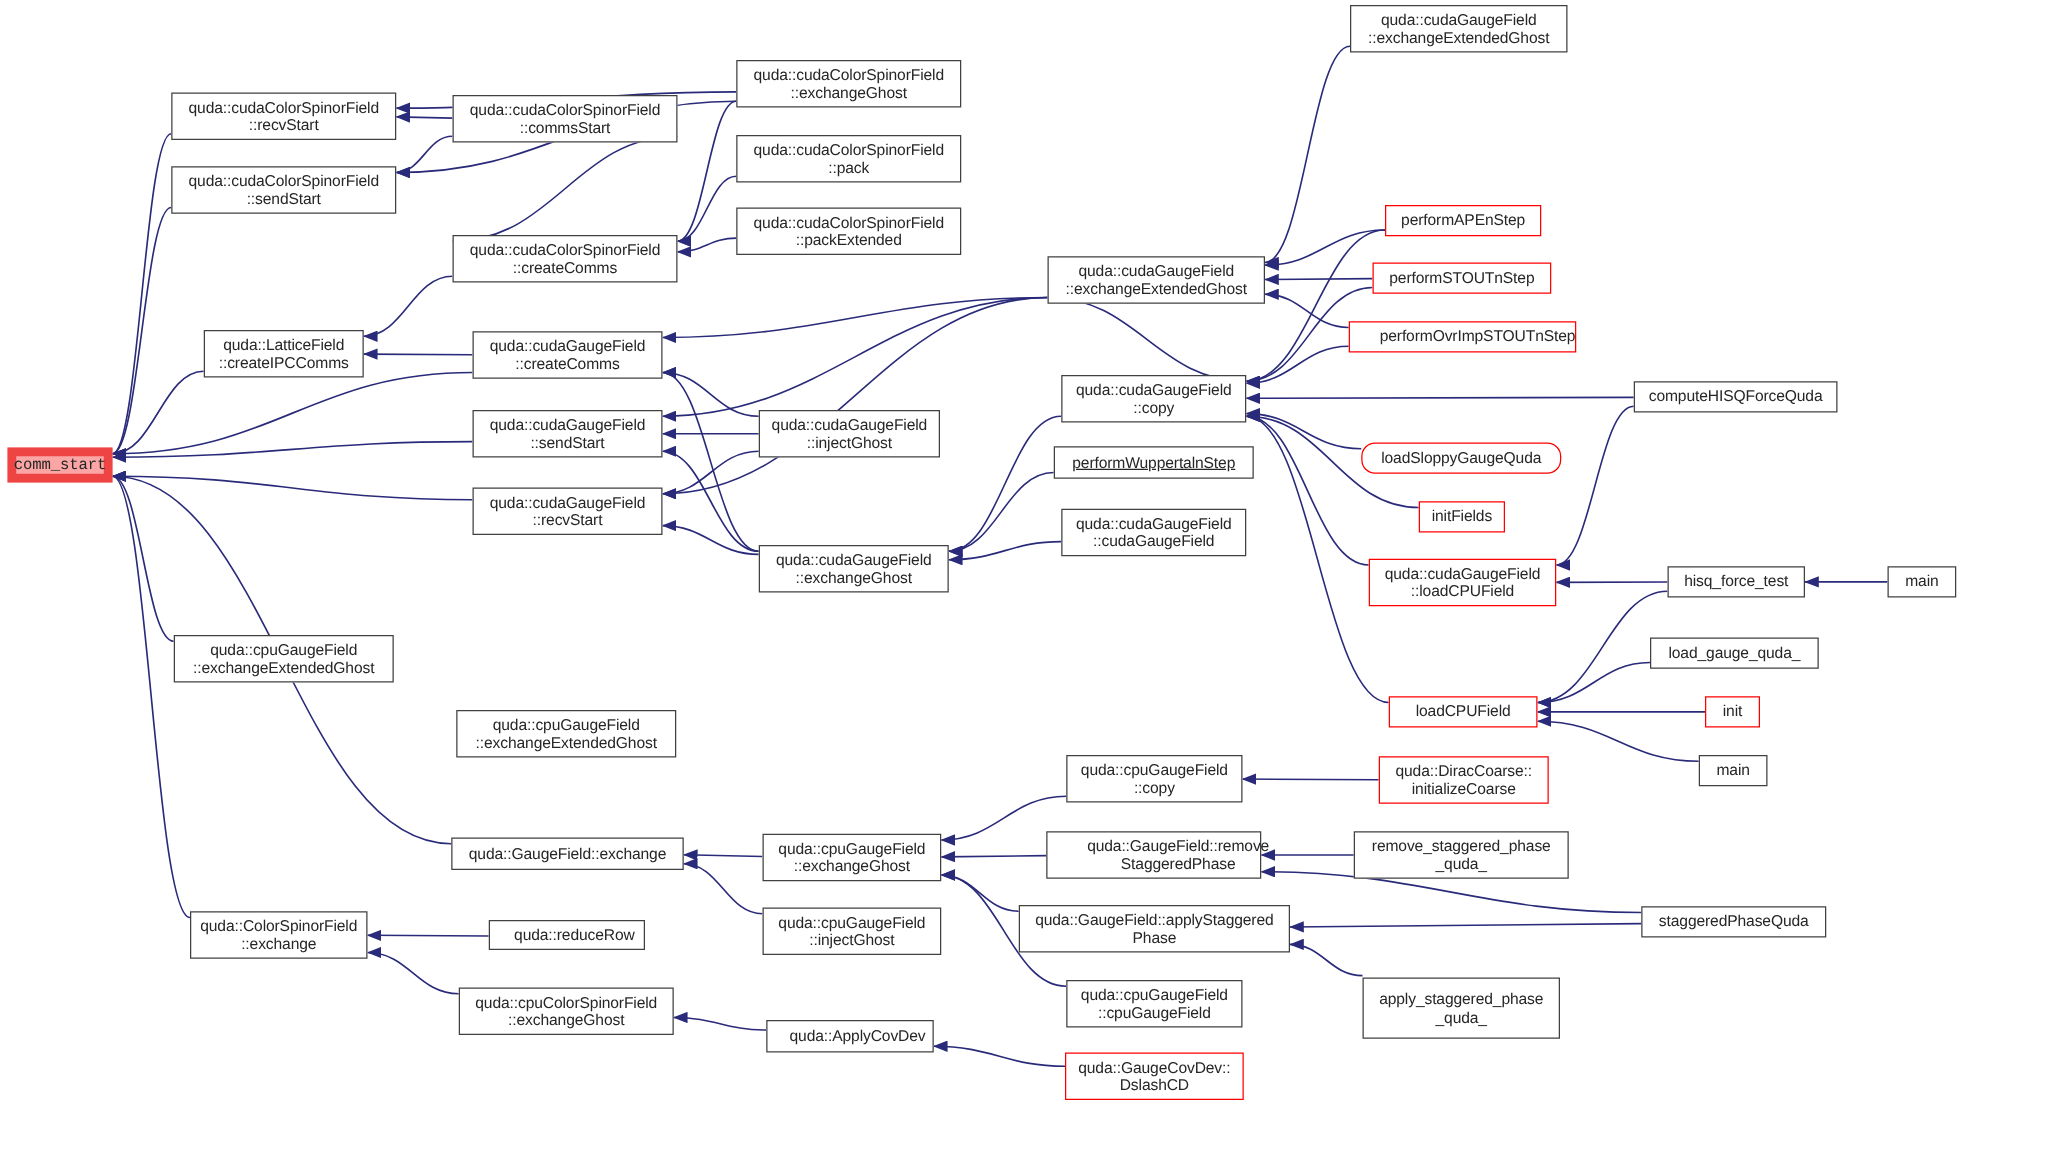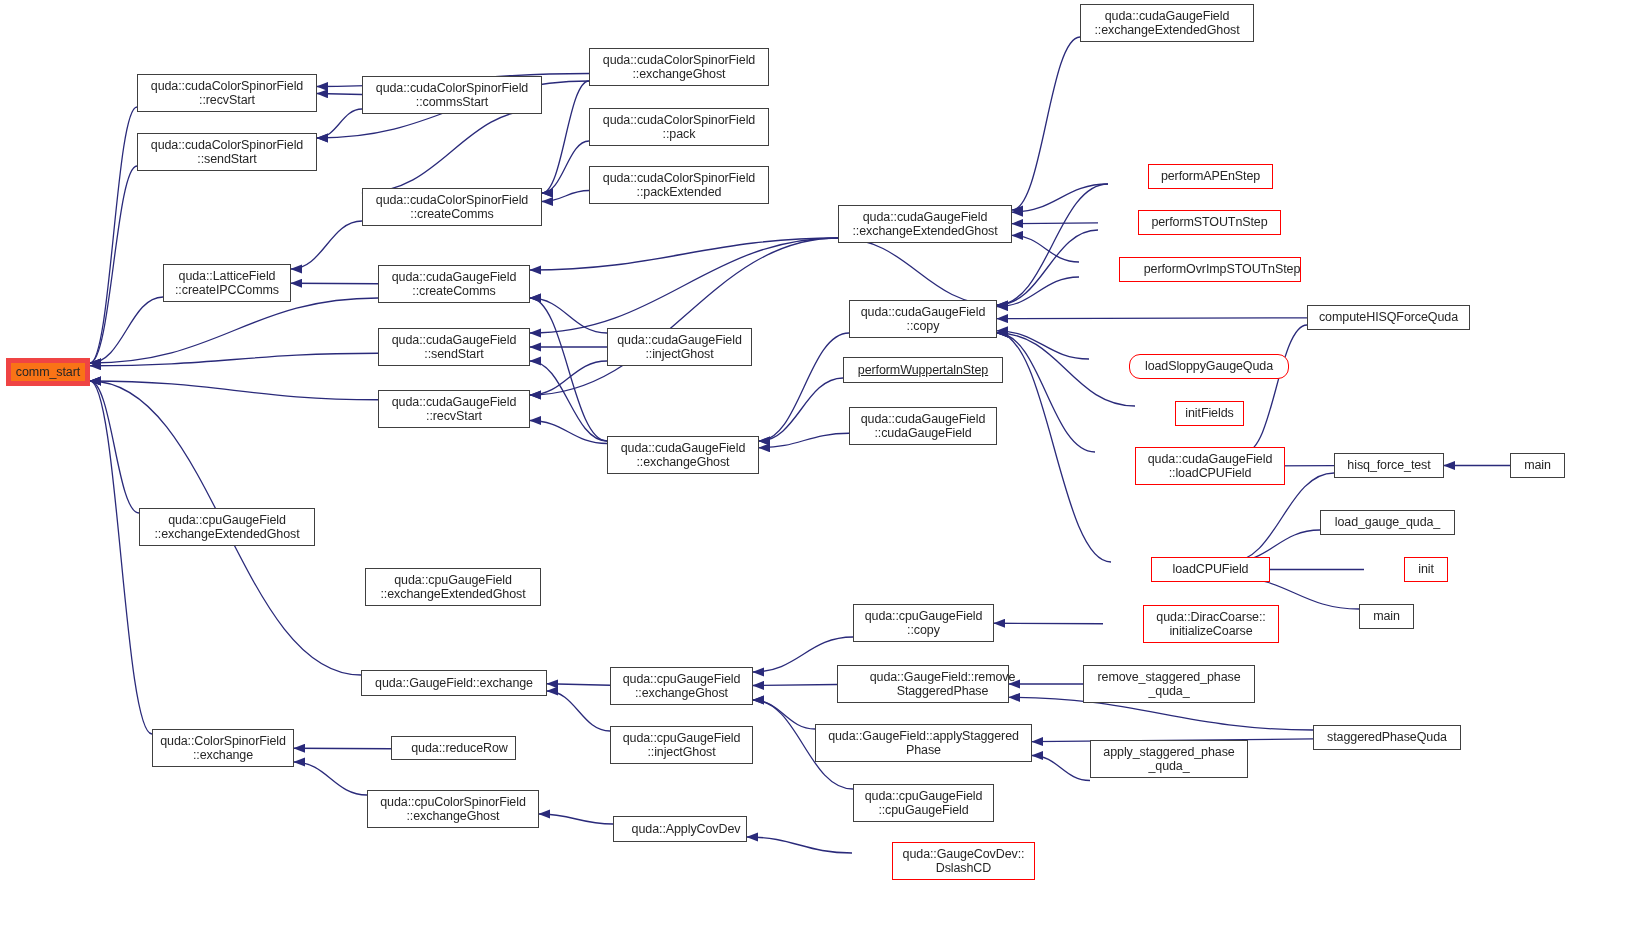--- a/index.html
+++ b/index.html
@@ -34,25 +34,25 @@
     border: 1px solid #404040;
     color: #262626;
     font-size: 12.5px;
     line-height: 14.5px;
     letter-spacing: -0.1px;
     white-space: pre-line;
     z-index: 5;
   }
   .node.red {
     border: 1px solid #ff0000;
-    margin-left: 40px;
   }
   .node.root {
-    background: #f97316;
-    border: 5px solid #ef4444;
+    background: #fca5a5;
+    border: 7px solid #ef4444;
+    font-family: Liberation Mono, monospace;
   }
 </style>
 </head>
 <body>
 
 <div id="canvas">
   <svg id="edge-layer" viewBox="0 0 1644 928" xmlns="http://www.w3.org/2000/svg">
       <defs>
         <marker id="ah" markerWidth="9" markerHeight="7" refX="8.5" refY="3.5" orient="auto" markerUnits="strokeWidth">
           <path d="M0,0 L9,3.5 L0,7 z" fill="#2a2a7a"></path>
@@ -189,21 +189,21 @@
     <div class="node red" style="left: 1079px; top: 257px; width: 182px; height: 25px; padding-left: 24px;">performOvrImpSTOUTnStep</div>
     <div class="node red" style="left: 1089px; top: 354px; width: 160px; height: 25px; border-radius: 11px;">loadSloppyGaugeQuda</div>
     <div class="node red" style="left: 1135px; top: 401px; width: 69px; height: 25px;">initFields</div>
     <div class="node red" style="left: 1095px; top: 447px; width: 150px; height: 38px;">quda::cudaGaugeField
 ::loadCPUField</div>
     <div class="node red" style="left: 1111px; top: 557px; width: 119px; height: 25px;">loadCPUField</div>
     <div class="node red" style="left: 1103px; top: 605px; width: 136px; height: 38px;">quda::DiracCoarse::
 initializeCoarse</div>
     <div class="node" style="left: 1083px; top: 665px; width: 172px; height: 38px;">remove_staggered_phase
 _quda_</div>
-    <div class="node" style="left: 1090px; top: 740px; width: 158px; height: 38px;">apply_staggered_phase
+    <div class="node" style="left: 1090px; top: 782px; width: 158px; height: 49px;">apply_staggered_phase
 _quda_</div>
     <div class="node" style="left: 1080px; top: 4px; width: 174px; height: 38px;">quda::cudaGaugeField
 ::exchangeExtendedGhost</div>
     <div class="node" style="left: 1307px; top: 305px; width: 163px; height: 25px;">computeHISQForceQuda</div>
     <div class="node" style="left: 1334px; top: 453px; width: 110px; height: 25px;">hisq_force_test</div>
     <div class="node" style="left: 1320px; top: 510px; width: 135px; height: 25px;">load_gauge_quda_</div>
     <div class="node red" style="left: 1364px; top: 557px; width: 44px; height: 25px;">init</div>
     <div class="node" style="left: 1359px; top: 604px; width: 55px; height: 25px;">main</div>
     <div class="node" style="left: 1313px; top: 725px; width: 148px; height: 25px;">staggeredPhaseQuda</div>
     <div class="node" style="left: 1510px; top: 453px; width: 55px; height: 25px;">main</div>

